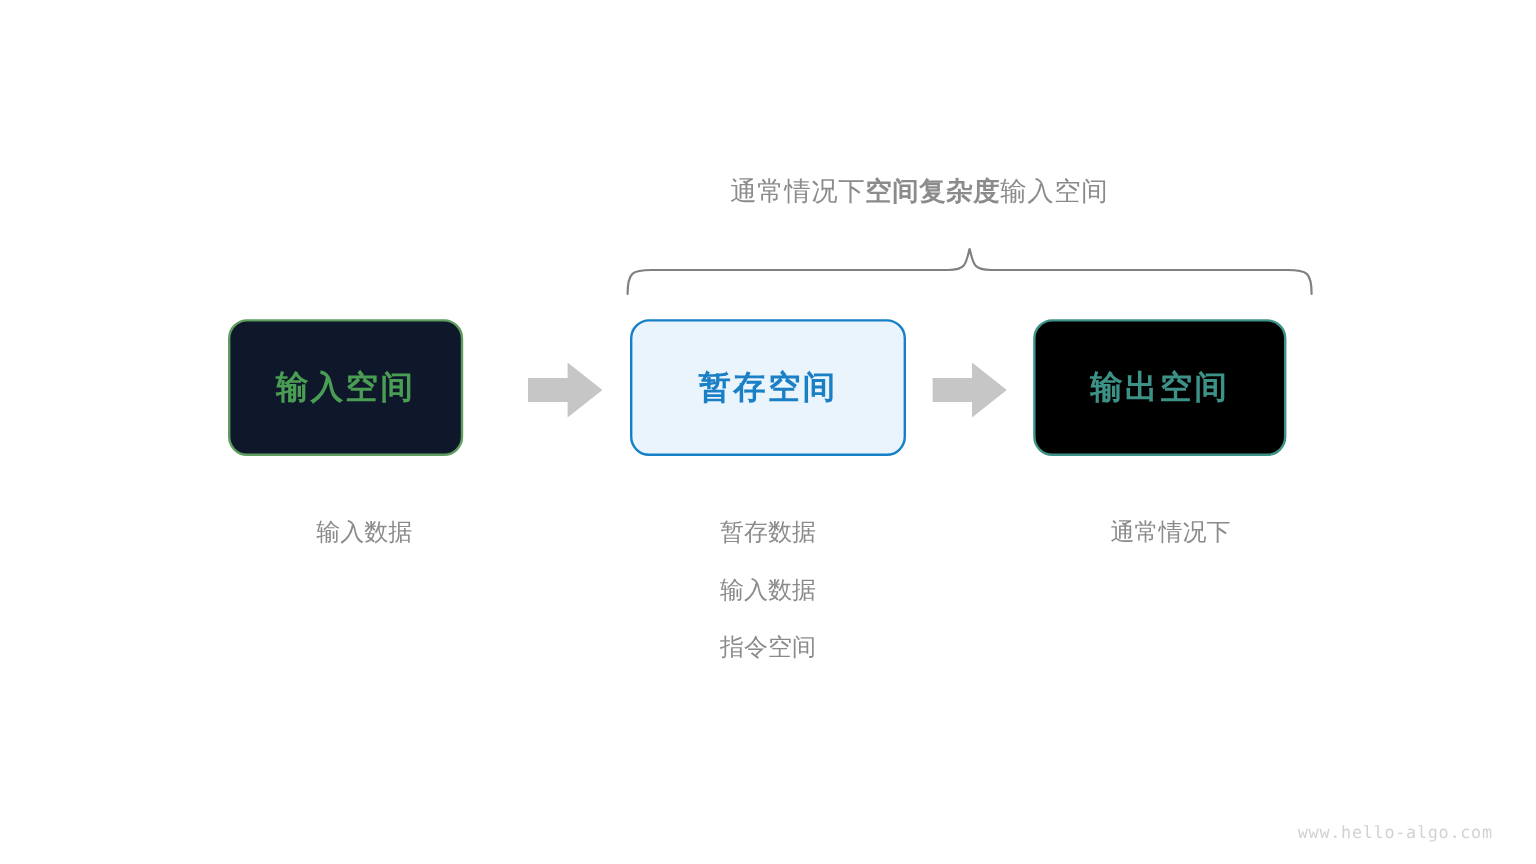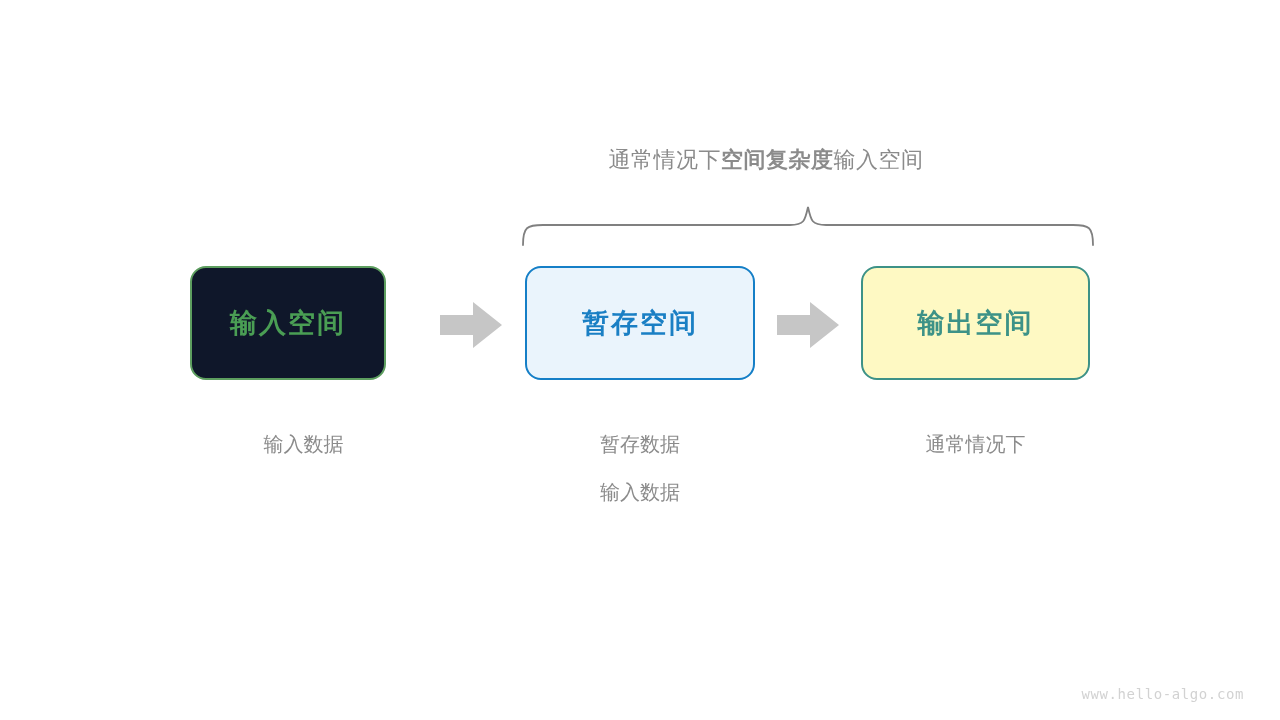--- a/index.html
+++ b/index.html
@@ -82,23 +82,23 @@
     width: 230px;
     height: 114px;
     background: #eaf4fc;
     border: 2.5px solid #157fc7;
     color: #1a7fc4;
     text-align: center;
   }
   .stage-output {
     left: 861px;
     top: 266px;
-    width: 229px;
+    width: 211px;
     height: 114px;
-    background: #fef9c3;
+    background: #000000;
     border: 2px solid #3d9287;
     color: #3d9287;
   }
 
   
   .arrow {
     position: absolute;
     top: 302px;
     width: 62px;
     height: 46px;
@@ -178,20 +178,21 @@
     </svg>
   </div>
 
   <div class="labels-col labels-input">
     <span class="label-line">输入数据</span>
   </div>
 
   <div class="labels-col labels-temp">
     <span class="label-line">暂存数据</span>
     <span class="label-line">输入数据</span>
+    <span class="label-line">指令空间</span>
   </div>
 
   <div class="labels-col labels-output">
     <span class="label-line">通常情况下</span>
   </div>
 
   <div class="watermark">www.hello-algo.com</div>
 
 </div>
 

